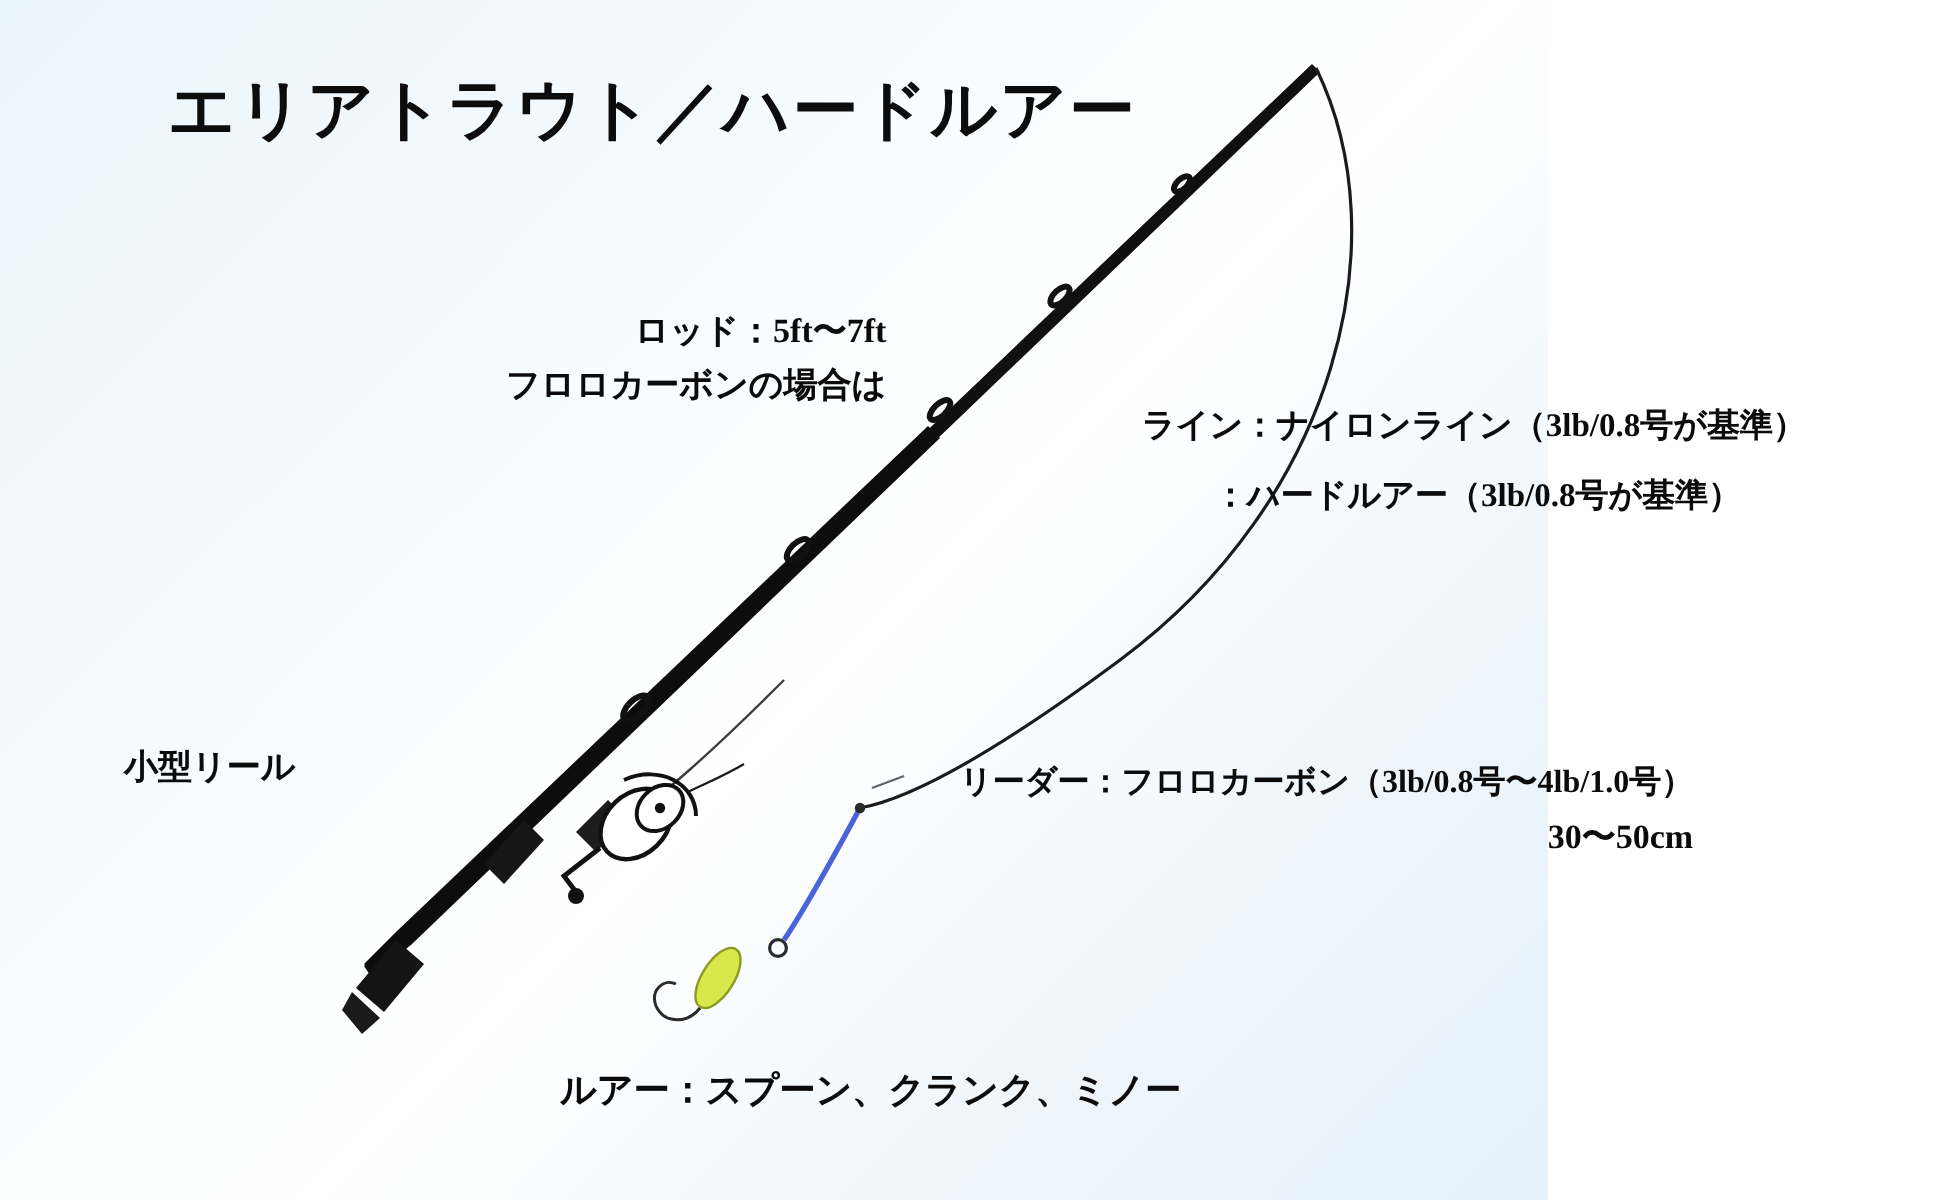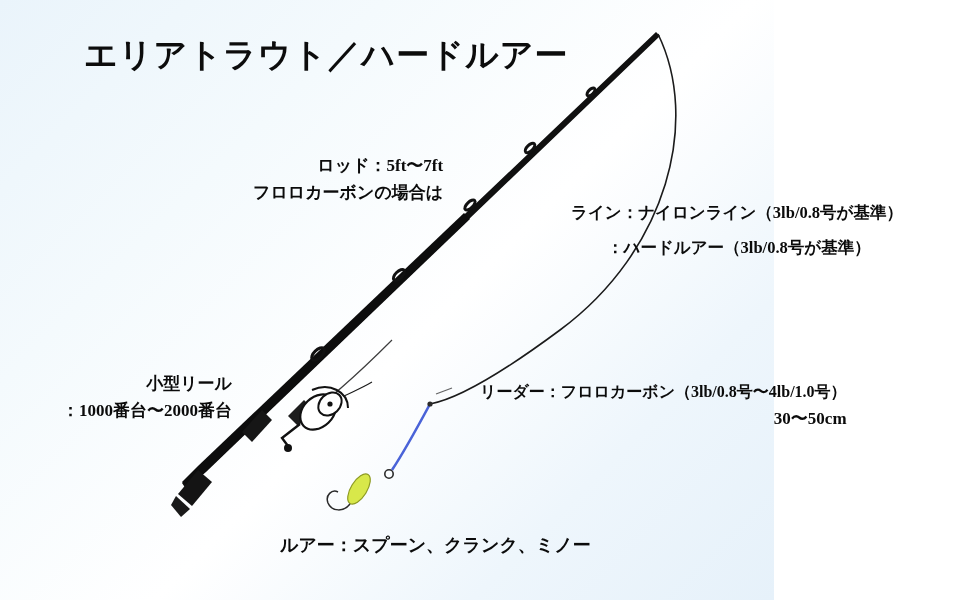--- a/index.html
+++ b/index.html
@@ -149,21 +149,20 @@
 
   <div class="abs title">エリアトラウト／ハードルアー</div>
 
   <div class="abs lbl rod-label">
     <div class="center">ロッド：5ft〜7ft</div>
     <div class="center">フロロカーボンの場合は</div>
   </div>
 
   <div class="abs lbl reel-label">
     <div class="center">小型リール</div>
-    <div>：1000番台〜2000番台</div>
   </div>
 
   <div class="abs lbl line-label">
     <div>ライン：ナイロンライン（3lb/0.8号が基準）</div>
     <div style="padding-left:36px">：ハードルアー（3lb/0.8号が基準）</div>
   </div>
 
   <div class="abs lbl leader-label">
     <div>リーダー：フロロカーボン（3lb/0.8号〜4lb/1.0号）</div>
     <div class="center" style="font-size:17px">30〜50cm</div>

